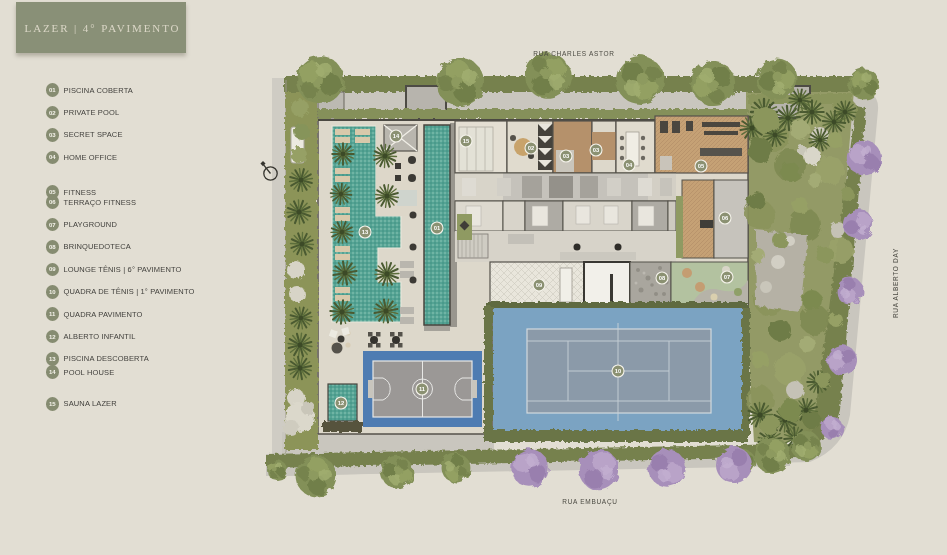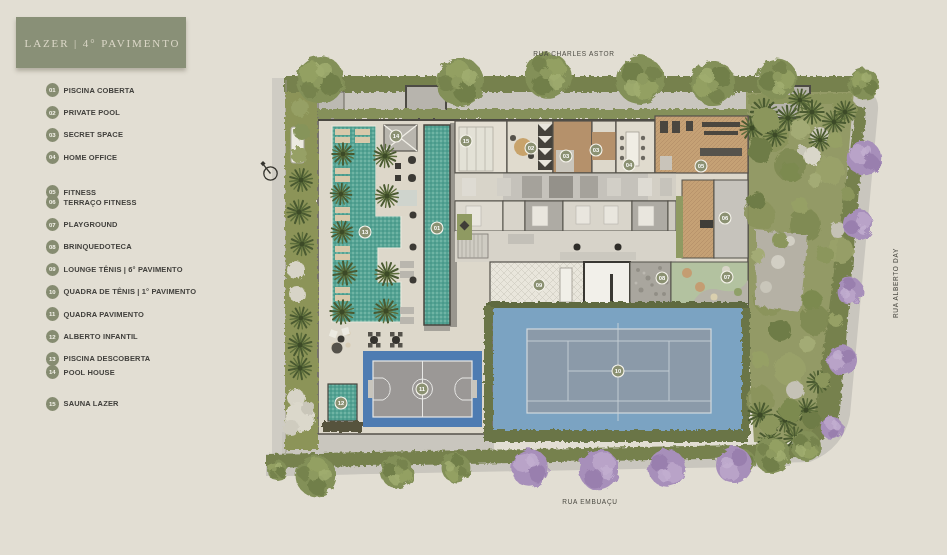--- a/index.html
+++ b/index.html
@@ -1,28 +1,28 @@
 <!DOCTYPE html>
 <html><head>
 <meta charset="utf-8">
 <style>
   html,body{margin:0;padding:0;}
   .page{position:relative;width:947px;height:555px;background:#e2ded3;overflow:hidden;
         font-family:"Liberation Sans",sans-serif;}
-  .title{position:absolute;left:16px;top:17px;width:170px;height:51px;background:#899077;
+  .title{position:absolute;left:16px;top:2px;width:170px;height:51px;background:#899077;
          box-shadow:0 3px 4px rgba(120,115,100,.45);
          display:flex;align-items:center;justify-content:center;}
   .title span{font-family:"Liberation Serif",serif;font-size:11px;letter-spacing:1.9px;
               color:#dad6c6;white-space:nowrap;margin-left:3px;}
   .legend{position:absolute;left:45.5px;top:83.7px;}
   .lrow{position:absolute;left:0;height:13px;display:flex;align-items:center;}
   .lnum{width:13.5px;height:13.5px;border-radius:50%;background:#868c71;color:#f4f2ea;
         font-size:6px;font-weight:bold;display:flex;align-items:center;justify-content:center;
         letter-spacing:0;}
-  .ltxt{margin-left:4.5px;font-size:7.5px;font-weight:bold;color:#42413d;letter-spacing:.15px;
+  .ltxt{margin-left:4.5px;font-size:7.5px;font-weight:normal;color:#42413d;letter-spacing:.15px;
         white-space:nowrap;}
   svg.plan{position:absolute;left:0;top:0;}
 </style>
 </head>
 <body>
 <div class="page">
 
   <div class="title">
       <span>LAZER | 4° PAVIMENTO</span>
     </div>

